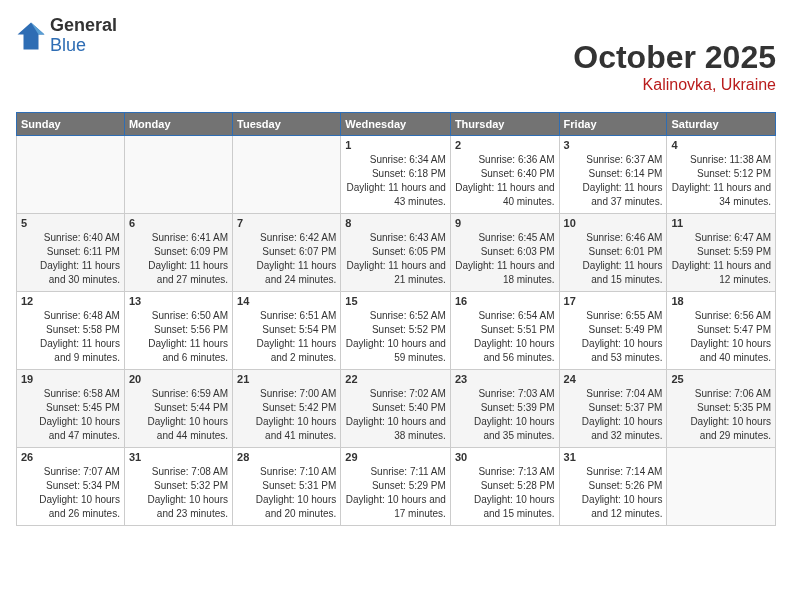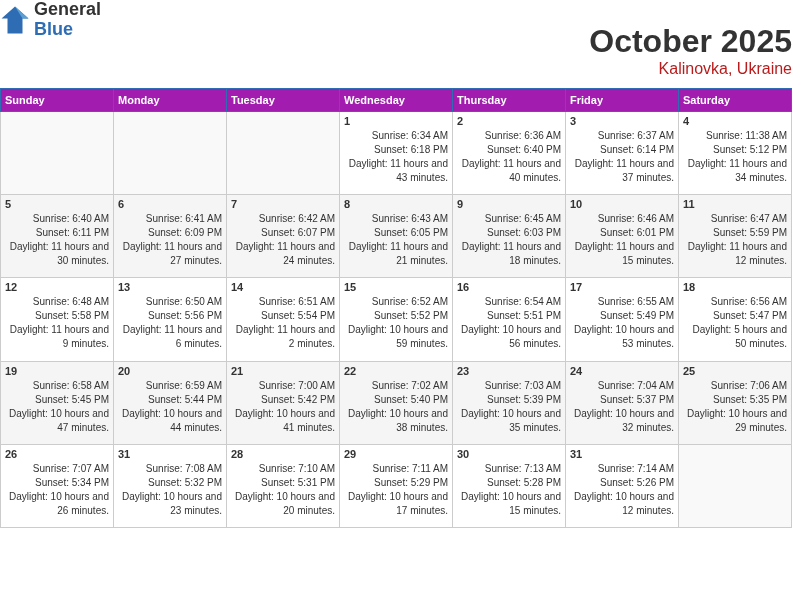--- a/index.html
+++ b/index.html
@@ -6,22 +6,24 @@
     body {
       font-family: Arial, sans-serif;
       background: #fff;
       width: 792px;
       height: 612px;
       overflow: hidden;
     }
     .page {
       width: 792px;
       height: 528px;
+      padding: 16px;
       display: flex;
       flex-direction: column;
+      gap: 8px;
     }
     .header {
       display: flex;
       justify-content: space-between;
       align-items: flex-start;
       margin-bottom: 10px;
     }
     .logo {
       display: flex;
       align-items: center;
@@ -31,21 +33,21 @@
       flex-direction: column;
       line-height: 1.1;
     }
     .logo-general {
       font-size: 18px;
       font-weight: bold;
       color: #333;
     }
     .logo-blue {
       font-size: 18px;
-      font-weight: bold;
+      font-weight: normal;
       color: #2e6db4;
     }
     .logo-icon {
       width: 30px;
       height: 30px;
       margin-right: 4px;
     }
     .title-block {
       text-align: right;
       margin-top: 23px;
@@ -58,21 +60,21 @@
     .location {
       font-size: 16px;
       color: #b91c1c;
     }
     .calendar {
       width: 100%;
       border-collapse: collapse;
       flex: 1;
     }
     .calendar th {
-      background-color: #a21caf;
+      background-color: #737373;
       color: white;
       font-size: 11px;
       font-weight: bold;
       padding: 5px 4px;
       text-align: left;
       border: 1px solid #2e6db4;
     }
     .calendar td {
       vertical-align: top;
       border: 1px solid #ccc;
@@ -281,21 +283,21 @@
           <span>Sunrise: 6:55 AM</span><br>
           <span>Sunset: 5:49 PM</span><br>
           <span>Daylight: 10 hours and 53 minutes.</span>
         </div>
       </td>
           <td>
         <span class="day-number">18</span>
         <div class="day-info">
           <span>Sunrise: 6:56 AM</span><br>
           <span>Sunset: 5:47 PM</span><br>
-          <span>Daylight: 5 hours and 50 minutes.</span>
+          <span>Daylight: 10 hours and 40 minutes.</span>
         </div>
       </td>
         </tr>
         <tr>
           <td>
         <span class="day-number">19</span>
         <div class="day-info">
           <span>Sunrise: 6:58 AM</span><br>
           <span>Sunset: 5:45 PM</span><br>
           <span>Daylight: 10 hours and 47 minutes.</span>

